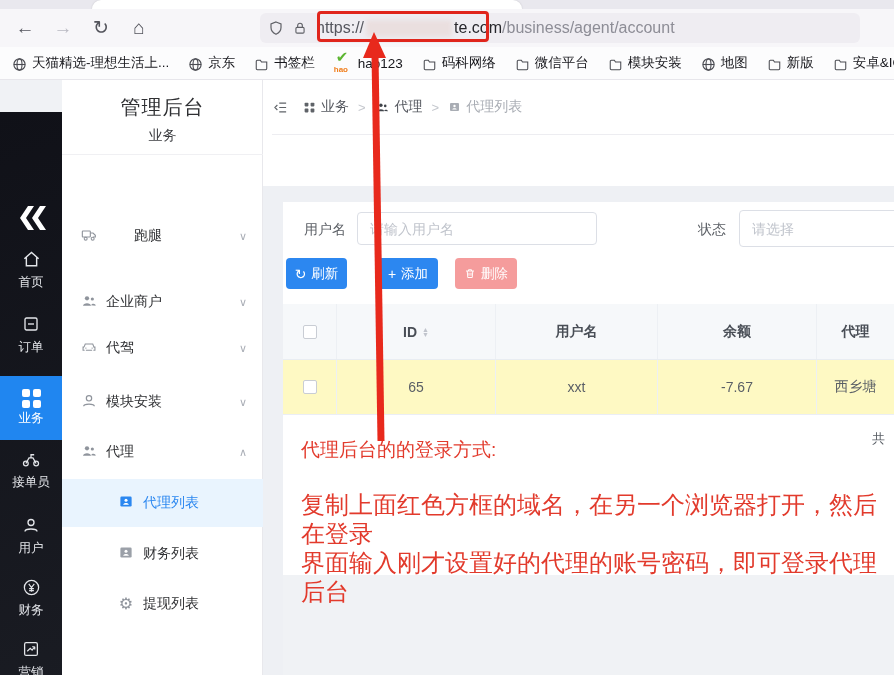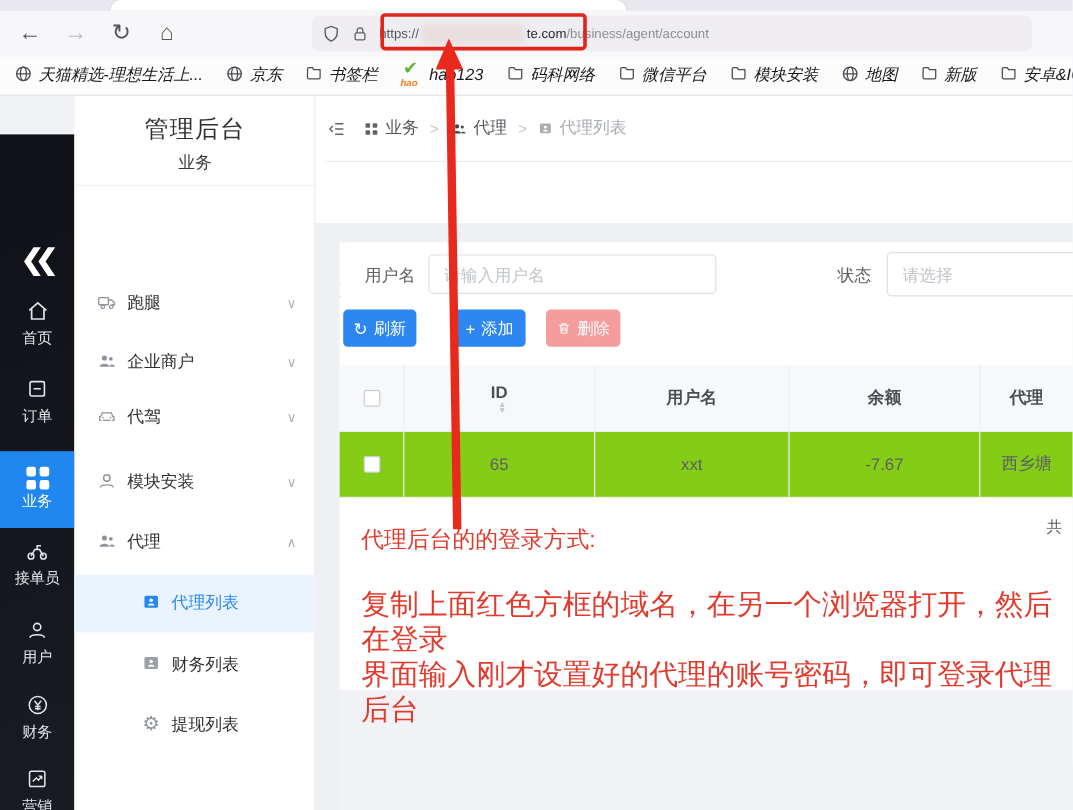--- a/index.html
+++ b/index.html
@@ -9,28 +9,28 @@
   .abs { position:absolute; }
 
   
   #tabstrip { left:0; top:0; width:894px; height:9px; background:#e9e8ee; }
   #active-tab { left:92px; top:0; width:430px; height:9px; background:#ffffff; border-radius:9px 9px 0 0; box-shadow:0 0 2px rgba(0,0,0,.15); }
   #toolbar { left:0; top:9px; width:894px; height:38px; background:#f7f6f9; }
   .navbtn { position:absolute; top:4px; width:30px; height:30px; text-align:center; line-height:30px; font-size:19px; color:#53545c; border-radius:4px; }
   .navbtn.disabled { color:#b9b9c2; }
   #urlbar { left:260px; top:4px; width:600px; height:30px; background:#efedf2; border-radius:6px; display:flex; align-items:center; padding:0 8px; }
   #urlbar svg { flex:0 0 auto; margin-right:9px; }
-  .urltext { font-size:11px; white-space:nowrap; }
+  .urltext { font-size:16px; white-space:nowrap; }
   .url-scheme { color:#55565e; }
   .url-blur { display:inline-block; width:86px; height:17px; background:#eadfdf; border-radius:3px; filter:blur(2px); vertical-align:middle; margin:0 2px; }
   .url-domain { color:#26262b; }
   .url-path { color:#8d8d96; }
 
   #bookmarks { left:0; top:47px; width:894px; height:33px; background:#fcfcfd; border-bottom:1px solid #e7e6eb; display:flex; align-items:center; padding-left:12px; }
-  .bm { display:flex; align-items:flex-start; margin-right:19px; font-size:13.5px; color:#17171c; white-space:nowrap;font-style:italic; }
+  .bm { display:flex; align-items:flex-end; margin-right:19px; font-size:13.5px; color:#17171c; white-space:nowrap; }
   .bm svg { margin-right:5px; }
   .hao { position:relative; width:20px; height:16px; margin-right:4px; }
   .hao .chk { position:absolute; left:2px; top:-7px; color:#5cb531; font-size:15px; font-weight:bold; }
   .hao .txt { position:absolute; left:0; bottom:-3px; color:#f07d1a; font-size:8px; font-weight:bold; }
 
   
   #darkbar { left:0; top:80px; width:62px; height:595px; background:linear-gradient(160deg,#101118 0%,#1a1c23 100%);margin-top:32px; }
   .dk-item { position:absolute; left:0; width:62px; text-align:center; color:#e3e5e9; font-size:12.5px; }
   .dk-item .ic { display:block; height:20px; margin-bottom:4px; }
   .dk-item svg { vertical-align:top; }
@@ -71,22 +71,22 @@
   .finput::placeholder { color:#c0c4cc; }
   .btn { position:absolute; top:56px; height:31px; border:none; border-radius:4px; color:#fff; font-size:13.5px; display:flex; align-items:center; justify-content:center; font-family:inherit; }
   .btn .bic { margin-right:5px; display:flex; }
   .btn-blue { background:#2c87f0; }
   .btn-pink { background:#f59c9c; }
   .rfr-glyph { font-size:14px; line-height:14px; margin-right:5px; }
 
   
   #tbl { position:absolute; left:0; top:102px; width:611px; }
   #tbl-head { height:56px; background:#f6f8fa; display:flex; align-items:center; font-size:14px; font-weight:bold; color:#494e56; border-bottom:1px solid #e9edf2; }
-  #tbl-row { height:55px; background:#84cc16; display:flex; align-items:center; font-size:14px; color:#5a5f66; border-bottom:1px solid #ebeef5; }
-  .col { text-align:center; height:100%; display:flex; align-items:center; justify-content:center; border-right:1px solid #edf0f4;flex-direction:column; }
+  #tbl-row { height:55px; background:#fef9c3; display:flex; align-items:center; font-size:14px; color:#5a5f66; border-bottom:1px solid #ebeef5; }
+  .col { text-align:center; height:100%; display:flex; align-items:center; justify-content:center; border-right:1px solid #edf0f4; }
   .col:last-child { border-right:none; }
   .c0 { width:54px; } .c1 { width:159px; } .c2 { width:162px; } .c3 { width:159px; } .c4 { width:77px; overflow:hidden; }
   .cbox { width:14px; height:14px; border:1px solid #c9cdd4; border-radius:2px; background:#fff; }
   .sorter { display:inline-flex; flex-direction:column; margin-left:5px; line-height:5px; font-size:7px; color:#c0c4cc; }
   #total-txt { position:absolute; left:589px; top:228px; font-size:13px; color:#5a5f66; }
 
   
   #anno-layer { left:0; top:0; width:894px; height:594px; pointer-events:none; }
   #red-box { position:absolute; left:317px; top:11px; width:172px; height:31px; border:3px solid #e0251c; border-radius:4px; }
   #anno-title { position:absolute; left:301px; top:437px; font-size:19px; color:#e23a2c; }
@@ -252,21 +252,21 @@
           </svg></span>
 
     </div>
 
   </div>
 
   <div id="submenu" class="abs">
     <div id="submenu-title" class="abs">管理后台</div>
     <div id="submenu-subtitle" class="abs">业务</div>
 
-    <div class="sm-item" style="top:149px;">
+    <div class="sm-item" style="top:132px;gap:28px;">
       <span class="ic"><svg width="18" height="16" viewBox="0 0 24 24">
             <rect x="2" y="6" width="12" height="9" rx="1" fill="none" stroke="#8f949c" stroke-width="1.7"></rect>
             <path d="M14 9 h4 l3.5 3.5 V15 h-3.5" fill="none" stroke="#8f949c" stroke-width="1.7"></path>
             <circle cx="7" cy="17.5" r="2.2" fill="none" stroke="#8f949c" stroke-width="1.6"></circle>
             <circle cx="17.5" cy="17.5" r="2.2" fill="none" stroke="#8f949c" stroke-width="1.6"></circle>
           </svg></span>
       <span>跑腿</span>
       <span class="chev">∨</span>
     </div>
     <div class="sm-item" style="top:198px;">

